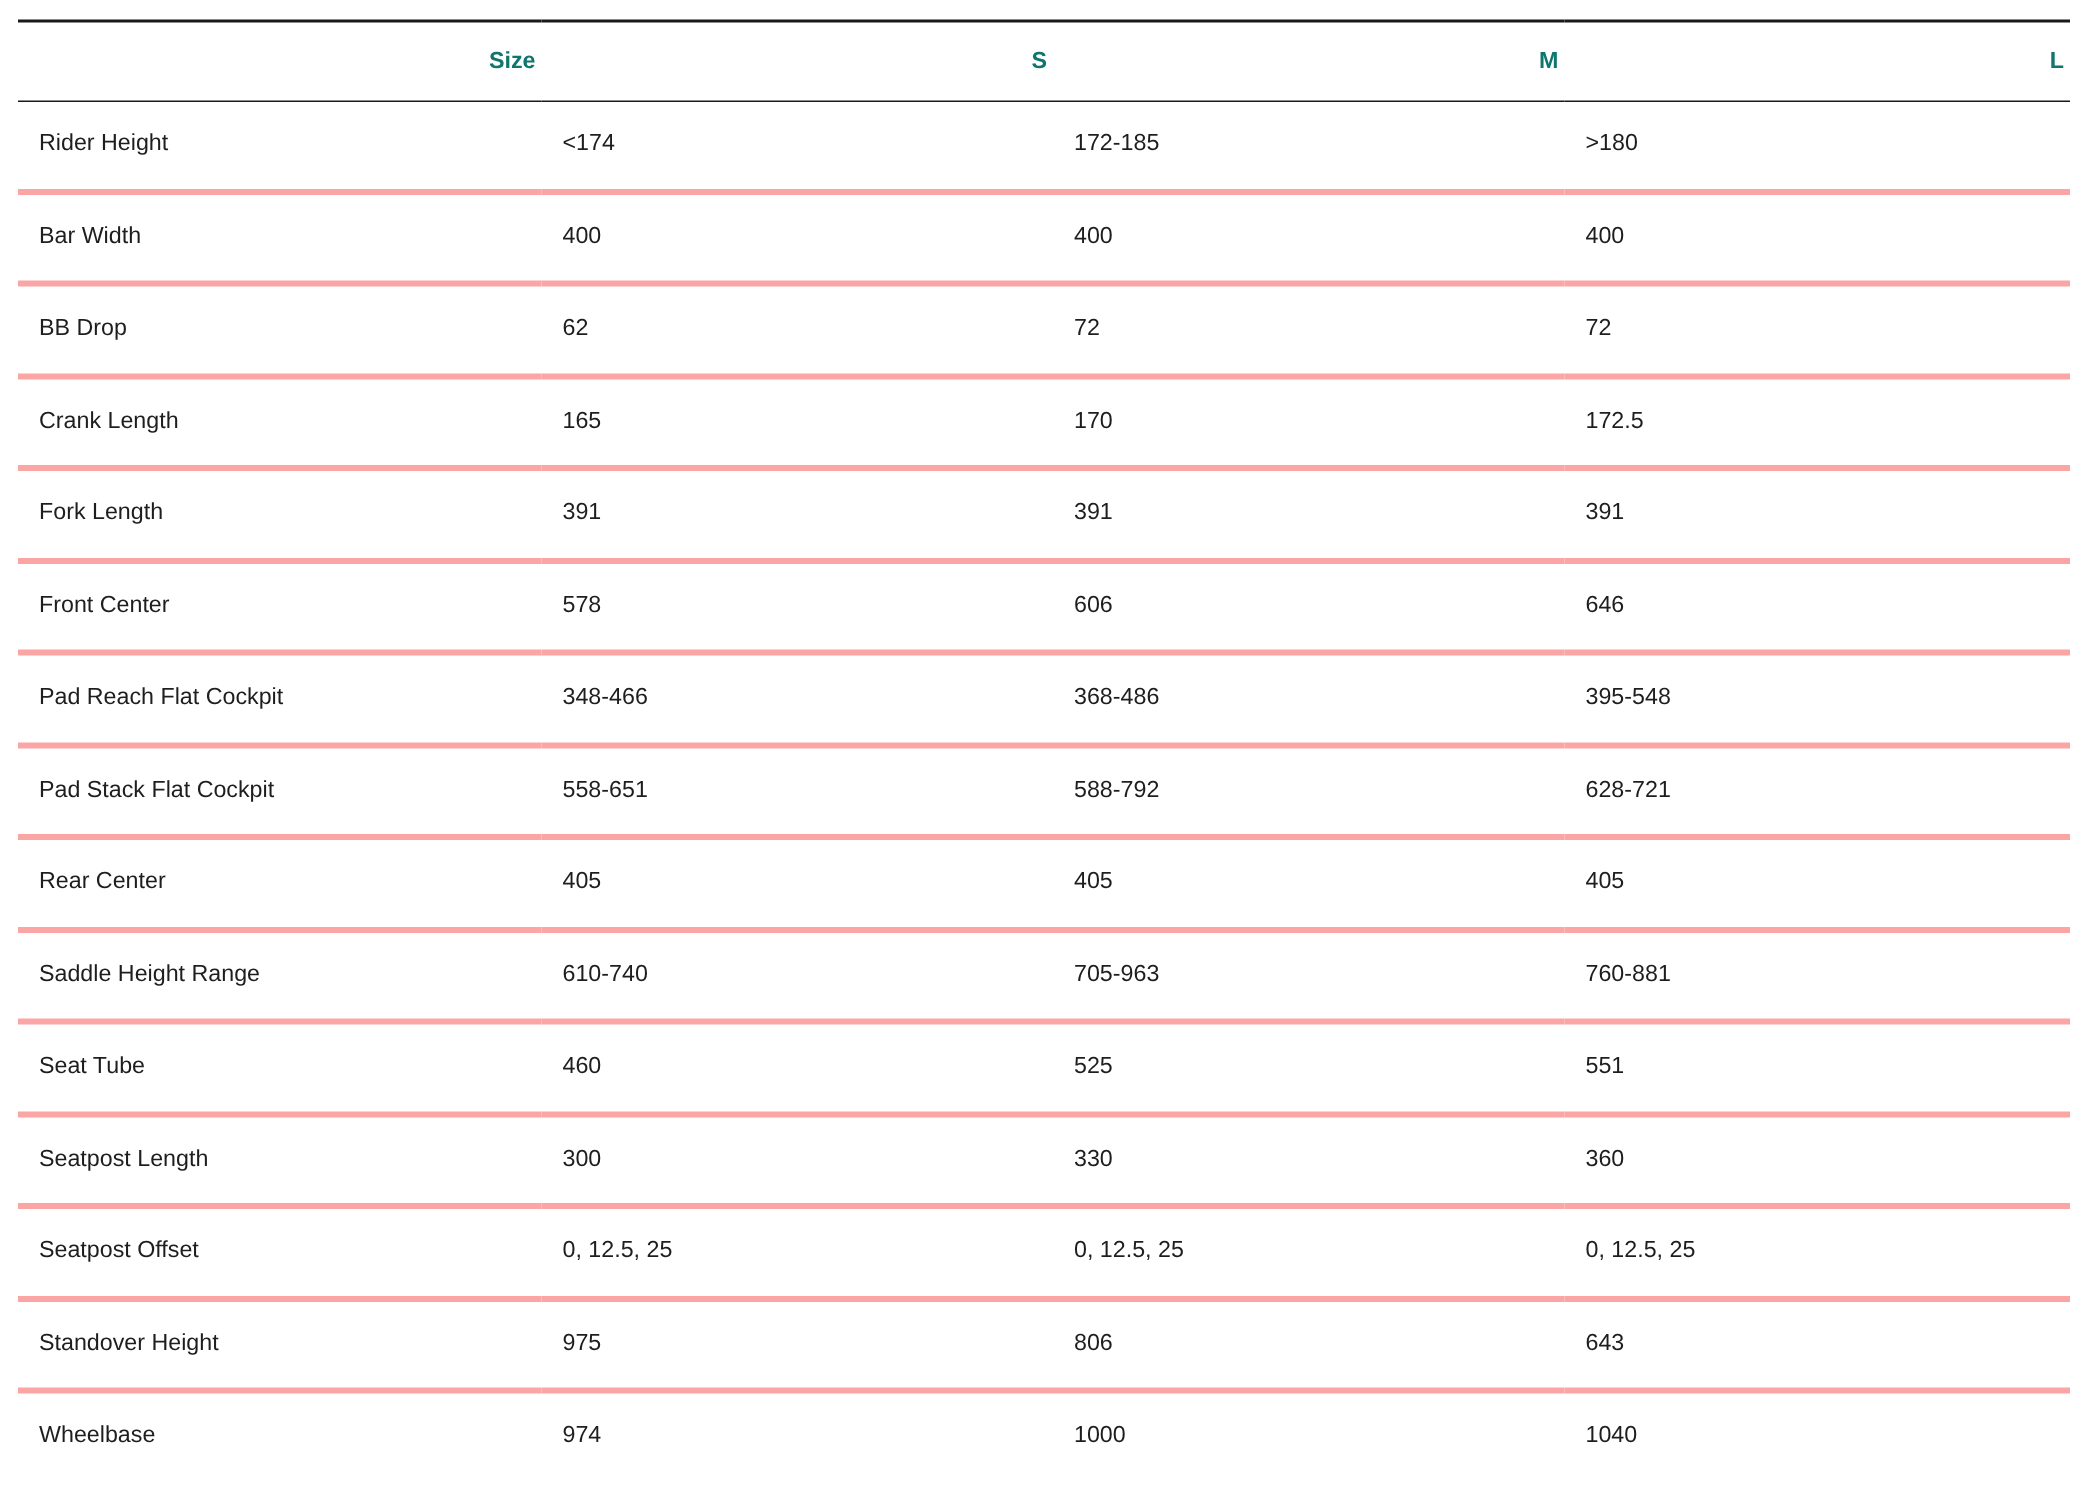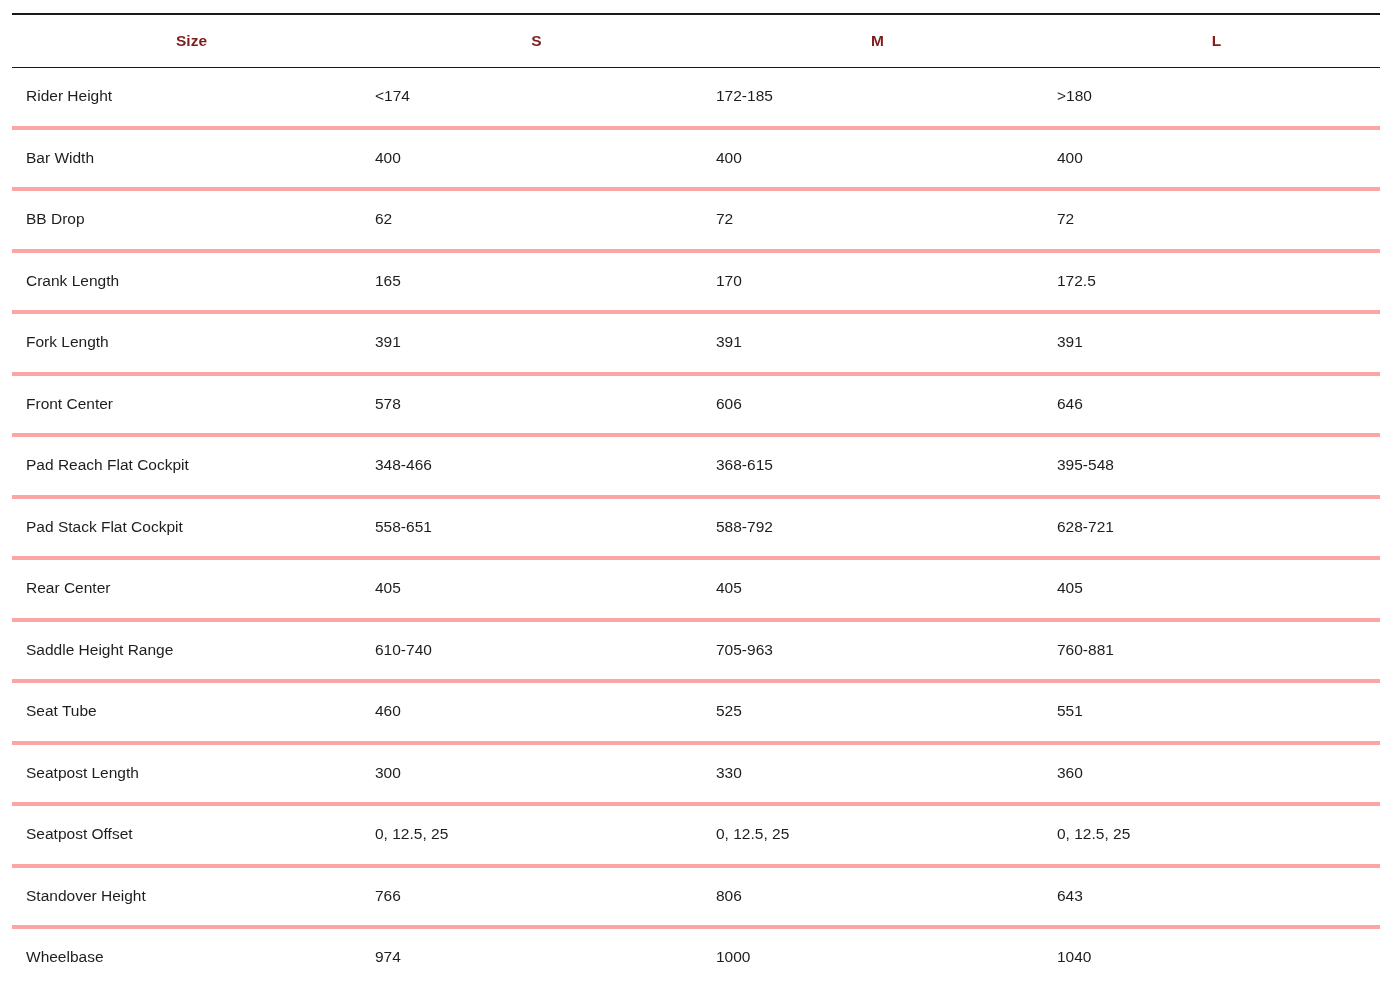--- a/index.html
+++ b/index.html
@@ -21,29 +21,29 @@
   }
   table.spec-table {
     border-collapse: collapse;
     table-layout: fixed;
     width: 1368px;
     margin: 13px 0 0 12px;
     font-size: 15.5px;
     line-height: 1.2;
   }
   table.spec-table th {
-    text-align: center;
+    text-align: right;
     font-weight: 700;
     height: 52px;
     padding: 0 4px 0 14px;
     vertical-align: middle;
     border-top: 2.5px solid #191919;
     border-bottom: 1.5px solid #191919;
     font-size: 15.5px;
-    color: #7f1d1d;
+    color: #0f766e;
   }
   table.spec-table td {
     height: 57.5px;
     padding: 0 4px 0 14px;
     vertical-align: middle;
     font-weight: 400;
     color: #1e1e1e;
     white-space: nowrap;
   }
   table.spec-table tbody tr + tr td {
@@ -102,21 +102,21 @@
         </tr>
         <tr>
           <td>Front Center</td>
           <td>578</td>
           <td>606</td>
           <td>646</td>
         </tr>
         <tr>
           <td>Pad Reach Flat Cockpit</td>
           <td>348-466</td>
-          <td>368-615</td>
+          <td>368-486</td>
           <td>395-548</td>
         </tr>
         <tr>
           <td>Pad Stack Flat Cockpit</td>
           <td>558-651</td>
           <td>588-792</td>
           <td>628-721</td>
         </tr>
         <tr>
           <td>Rear Center</td>
@@ -143,21 +143,21 @@
           <td>360</td>
         </tr>
         <tr>
           <td>Seatpost Offset</td>
           <td>0, 12.5, 25</td>
           <td>0, 12.5, 25</td>
           <td>0, 12.5, 25</td>
         </tr>
         <tr>
           <td>Standover Height</td>
-          <td>766</td>
+          <td>975</td>
           <td>806</td>
           <td>643</td>
         </tr>
         <tr>
           <td>Wheelbase</td>
           <td>974</td>
           <td>1000</td>
           <td>1040</td>
         </tr>
       </tbody>

